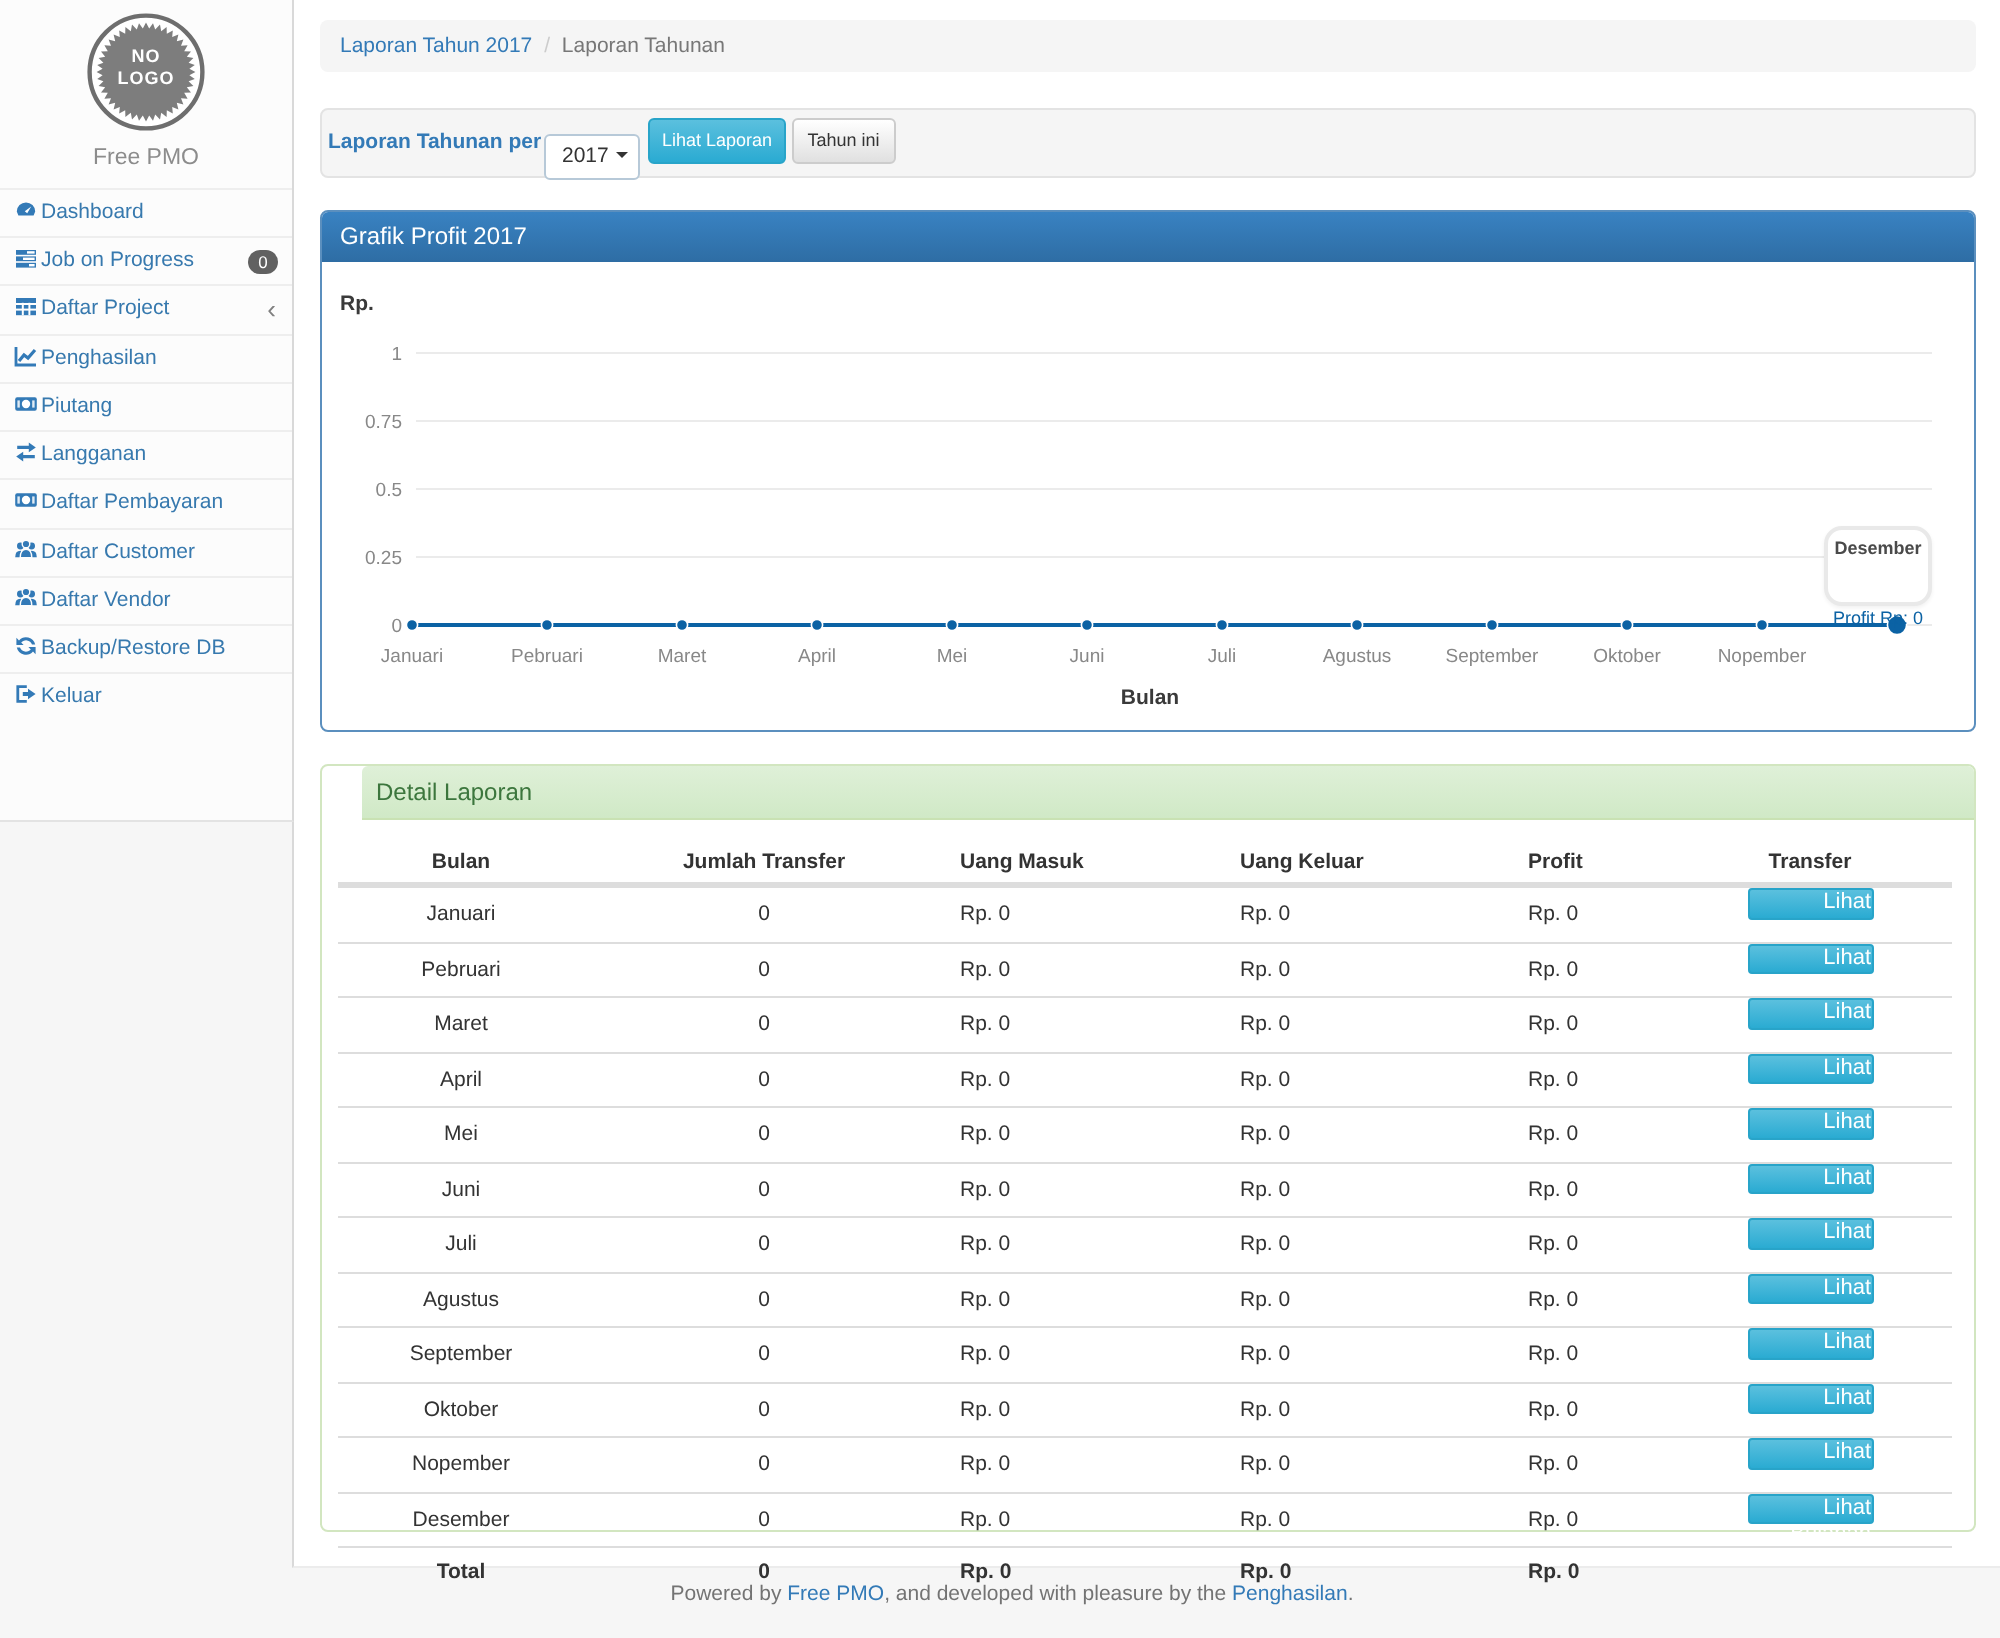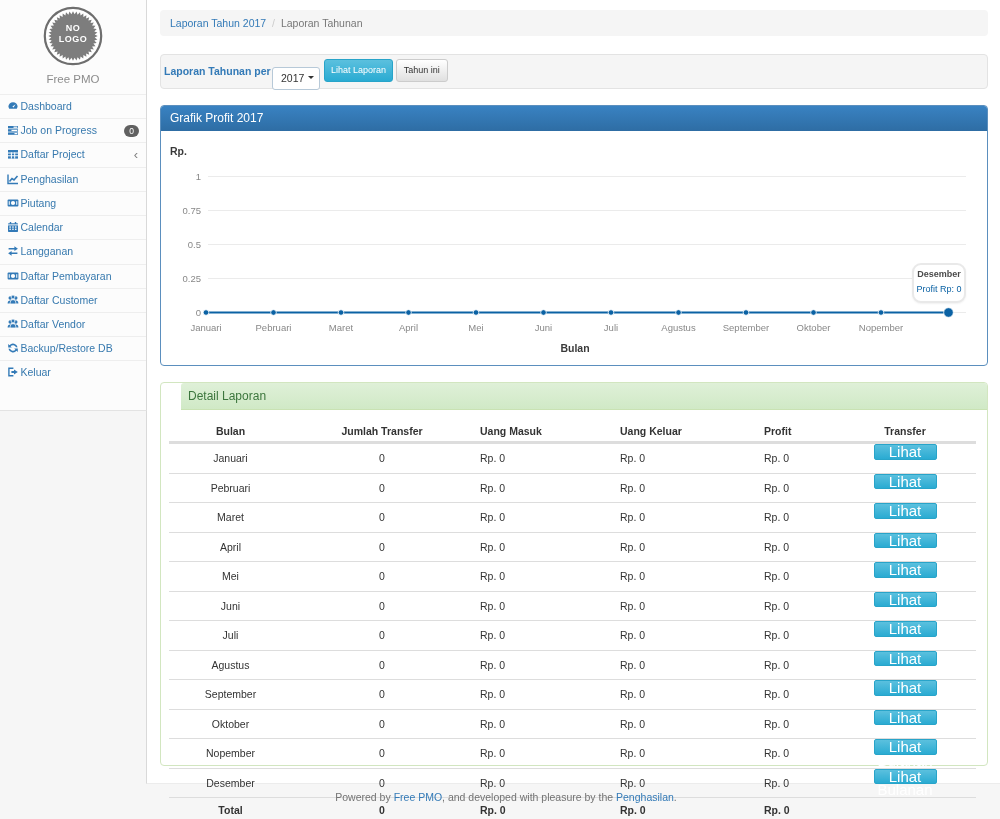--- a/index.html
+++ b/index.html
@@ -40,36 +40,36 @@
   background:linear-gradient(to bottom,#ffffff 0,#e0e0e0 100%); }
 
 #cpanel { position:absolute; left:13px; top:105px; width:826px; height:259px;
   border:1px solid #5b8fbe; border-radius:4px; background:#fff; }
 #chead { height:25px; background:linear-gradient(to bottom,#3982c2 0,#2e6da4 100%);
   border-radius:3px 3px 0 0; color:#fff; line-height:25px; padding-left:9px; font-size:12px; }
 #tooltip { position:absolute; left:751px; top:157px; width:50px; height:34px; background:#fff;
   border:2px solid #e9e9e9; border-radius:9px; text-align:center; padding-top:2px;
   white-space:nowrap; box-shadow:0 1px 2px rgba(0,0,0,.06); }
 #tooltip .t1 { font-size:9px; font-weight:bold; color:#4a4a4a; line-height:15px; }
-#tooltip .t2 { font-size:9px; color:#0b62a4; line-height:15px; }
+#tooltip .t2 { font-size:9px; color:#0b62a4; line-height:15px;margin-top:20px; }
 
 #tpanel { position:absolute; left:13px; top:382px; width:826px; height:382px;
   border:1px solid #d2e6c0; border-radius:4px; background:#fff; }
 #thead { height:26px; background:linear-gradient(to bottom,#dff0d8 0,#d0e9c6 100%);
   border-bottom:1px solid #c9e2b3; border-radius:3px 3px 0 0; color:#3c763d;
   line-height:26px; padding-left:7px; font-size:12px;margin-left:20px; }
 #rpt { position:absolute; left:8px; top:37px; width:807px; border-collapse:separate;
   border-spacing:0; table-layout:fixed; font-size:10.5px; color:#333; }
 #rpt th { font-weight:bold; height:21.2px; border-bottom:2px solid #ddd; padding:0; vertical-align:middle; }
 #rpt td { height:23.23px; border-top:1px solid #ddd; padding:0; vertical-align:middle; }
 #rpt tr td:first-child, #rpt tr th:first-child { text-align:center; padding-left:8px; }
 .cc { text-align:center; } .cr { text-align:left; padding-right:8px !important; }
 #rpt tr.total td { font-weight:bold;margin-top:47px; }
 .btn-xs { display:inline-block; width:61px; height:13.5px; line-height:13.5px; border-radius:2px;
-  color:#fff; font-size:15px; text-align:center; border:1px solid #28a4c9;
+  color:#fff; font-size:11px; text-align:right; border:1px solid #28a4c9;
   background:linear-gradient(to bottom,#5bc0de 0,#2aabd2 100%); }
 
 #footer { position:absolute; left:6px; top:791px; width:1000px; text-align:center; color:#737373; font-size:10.5px; }
 </style>
 </head>
 <body>
 <div id="content">
   <div id="crumb"><span class="blue">Laporan Tahun 2017</span><span class="sep"> / </span>Laporan Tahunan</div>
   <div id="well">
     <label>Laporan Tahunan per</label>
@@ -288,35 +288,20 @@
           <path d="M1 1.5 V10.5 H11" stroke="#337ab7" stroke-width="1.4" fill="none"></path>
           <path d="M2.5 8.5 L5 5.5 L7 7 L10.5 3" stroke="#337ab7" stroke-width="1.6" fill="none"></path>
         </svg>Penghasilan</div>
   <div class="mi"><svg width="12" height="12" viewBox="0 0 12 12">
           <rect x="0.6" y="2.6" width="10.8" height="6.8" rx="1" fill="#337ab7"></rect>
           <circle cx="6" cy="6" r="2.1" fill="#fff"></circle>
           <rect x="1.7" y="4.2" width="1.2" height="3.6" fill="#fff" opacity="0.85"></rect>
           <rect x="9.1" y="4.2" width="1.2" height="3.6" fill="#fff" opacity="0.85"></rect>
         </svg>Piutang</div>
   <div class="mi"><svg width="12" height="12" viewBox="0 0 12 12">
-          <rect x="1" y="2.2" width="10" height="8.8" rx="0.8" fill="#337ab7"></rect>
-          <rect x="2.8" y="1" width="1.4" height="2.4" fill="#337ab7"></rect>
-          <rect x="7.8" y="1" width="1.4" height="2.4" fill="#337ab7"></rect>
-          <rect x="1.6" y="4.6" width="8.8" height="5.6" fill="#337ab7"></rect>
-          <g fill="#fff">
-            <rect x="2.4" y="5.4" width="1.5" height="1.3"></rect>
-            <rect x="5.2" y="5.4" width="1.5" height="1.3"></rect>
-            <rect x="8" y="5.4" width="1.5" height="1.3"></rect>
-            <rect x="2.4" y="7.6" width="1.5" height="1.3"></rect>
-            <rect x="5.2" y="7.6" width="1.5" height="1.3"></rect>
-            <rect x="8" y="7.6" width="1.5" height="1.3"></rect>
-          </g>
-          <rect x="1" y="3.4" width="10" height="1" fill="#fff"></rect>
-        </svg>Calendar</div>
-  <div class="mi"><svg width="12" height="12" viewBox="0 0 12 12">
           <path d="M1.6 2.9 H7.4 V1.3 L10.9 3.7 L7.4 6.1 V4.5 H1.6 Z" fill="#337ab7"></path>
           <path d="M10.4 9.1 H4.6 V10.7 L1.1 8.3 L4.6 5.9 V7.5 H10.4 Z" fill="#337ab7"></path>
         </svg>Langganan</div>
   <div class="mi"><svg width="12" height="12" viewBox="0 0 12 12">
           <rect x="0.6" y="2.6" width="10.8" height="6.8" rx="1" fill="#337ab7"></rect>
           <circle cx="6" cy="6" r="2.1" fill="#fff"></circle>
           <rect x="1.7" y="4.2" width="1.2" height="3.6" fill="#fff" opacity="0.85"></rect>
           <rect x="9.1" y="4.2" width="1.2" height="3.6" fill="#fff" opacity="0.85"></rect>
         </svg>Daftar Pembayaran</div>
   <div class="mi"><svg width="12" height="12" viewBox="0 0 12 12">

